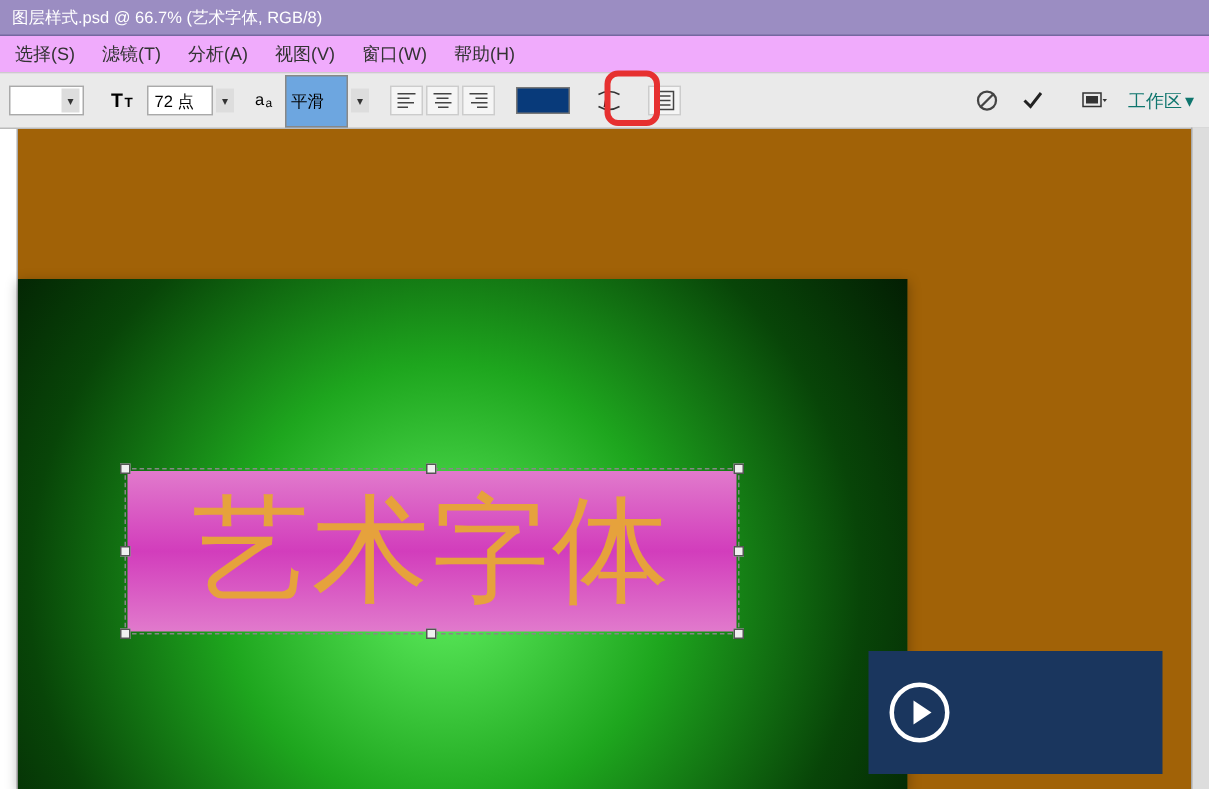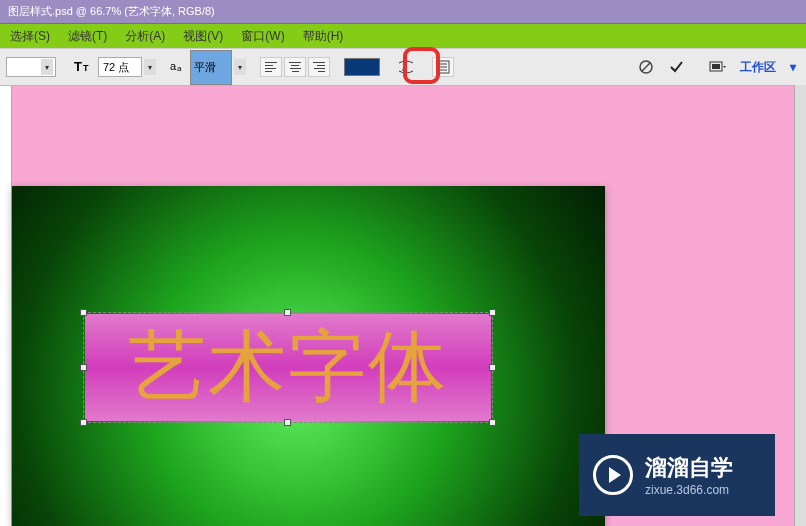--- a/index.html
+++ b/index.html
@@ -19,21 +19,21 @@
       color: #fff;
       display: flex;
       align-items: center;
       padding: 0 8px;
       font-size: 11px;
       border-bottom: 1px solid #7568a0;
     }
     
     .menu-bar {
       height: 24px;
-      background: #84cc16;
+      background: #f0abfc;
       display: flex;
       align-items: center;
       padding: 12px 6px;
       border-bottom: 1px solid #ccc;
       gap: 10px;
     }
     .menu-item {
       padding: 2px 4px;
       cursor: pointer;
       color: #333;
@@ -182,32 +182,31 @@
     .right-section {
       margin-left: auto;
       display: flex;
       align-items: center;
       gap: 6px;
     }
     
     .workspace-dropdown {
       display: flex;
       align-items: center;
-      gap: 14px;
+      gap: 2px;
       padding: 0 4px;
       height: 20px;
       cursor: pointer;
-      color: #1d4ed8;
-      font-weight: bold;
+      color: #0f766e;
     }
     
     .canvas-area {
       position: relative;
       height: calc(100% - 85px);
-      background: #f9a8d4;
+      background: #a16207;
       display: flex;
     }
     
     .ruler-v {
       width: 12px;
       height: 100%;
       background: #fff;
       border-right: 1px solid #aaa;
     }
     
@@ -470,17 +469,13 @@
     </div>
   </div>
 </div>
 
 <div class="panel-stub"></div>
 
 <div class="watermark">
   <div class="watermark-logo">
     <div class="watermark-play"></div>
   </div>
-  <div class="watermark-text">
-    <span class="watermark-title">溜溜自学</span>
-    <span class="watermark-url">zixue.3d66.com</span>
-  </div>
 </div>
 
 </body></html>

